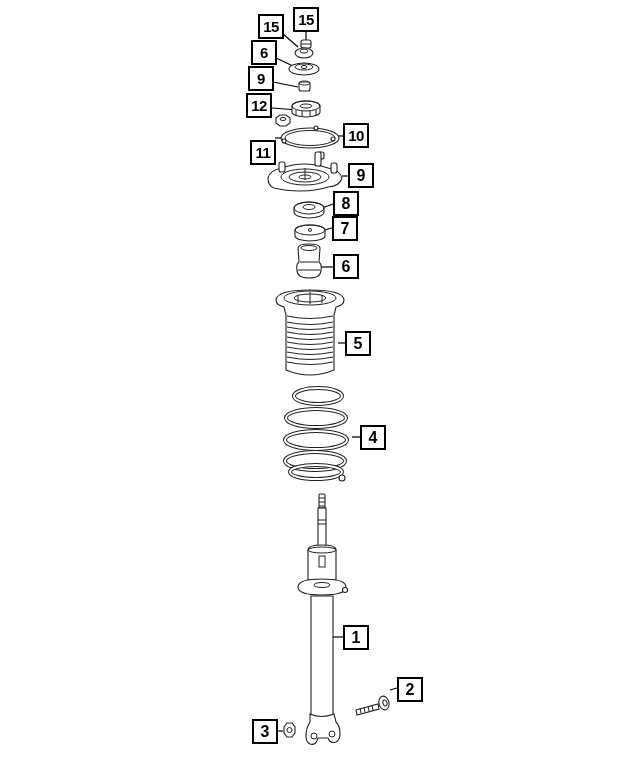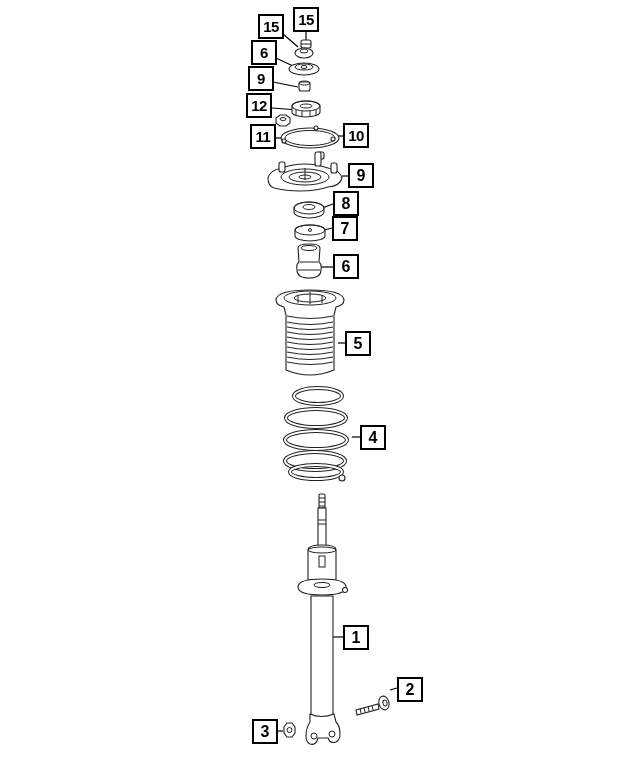--- a/index.html
+++ b/index.html
@@ -197,18 +197,18 @@
 <div class="callout" style="left:343px;top:625px">1</div>
 <div class="callout" style="left:397px;top:677px">2</div>
 <div class="callout" style="left:252px;top:719px">3</div>
 <div class="callout" style="left:360px;top:425px">4</div>
 <div class="callout" style="left:345px;top:331px">5</div>
 <div class="callout" style="left:333px;top:254px">6</div>
 <div class="callout" style="left:332px;top:216px">7</div>
 <div class="callout" style="left:333px;top:191px">8</div>
 <div class="callout" style="left:348px;top:163px">9</div>
 <div class="callout two" style="left:343px;top:123px">10</div>
-<div class="callout two" style="left:250px;top:124px">11</div>
+<div class="callout two" style="left:250px;top:140px">11</div>
 <div class="callout two" style="left:246px;top:93px">12</div>
 <div class="callout two" style="left:248px;top:66px">9</div>
 <div class="callout two" style="left:251px;top:40px">6</div>
 <div class="callout two" style="left:258px;top:14px">15</div>
 <div class="callout two" style="left:293px;top:7px">15</div>
 
 </body></html>

